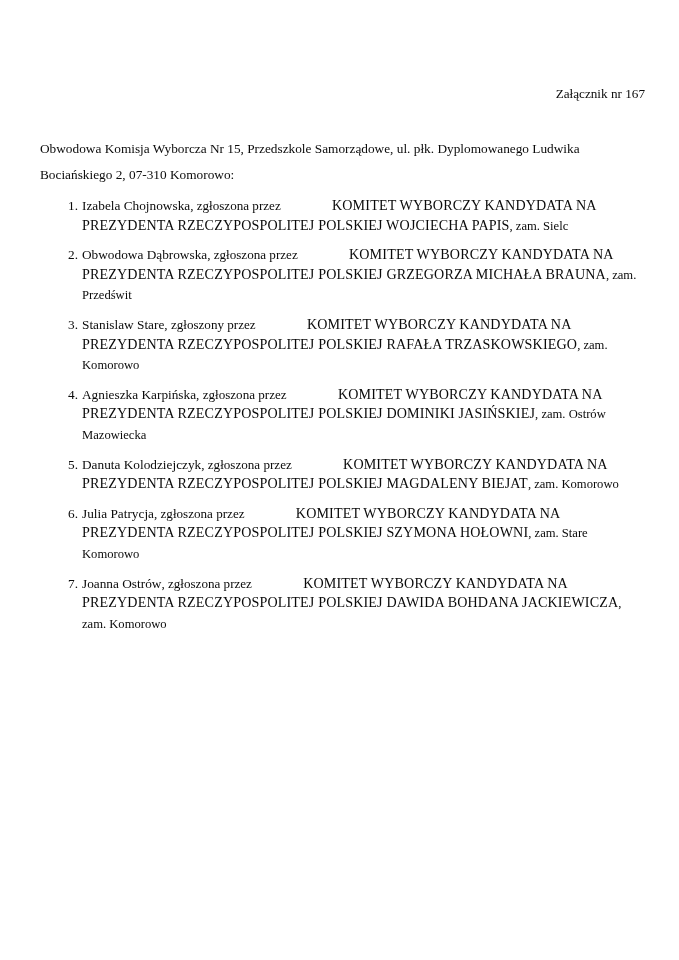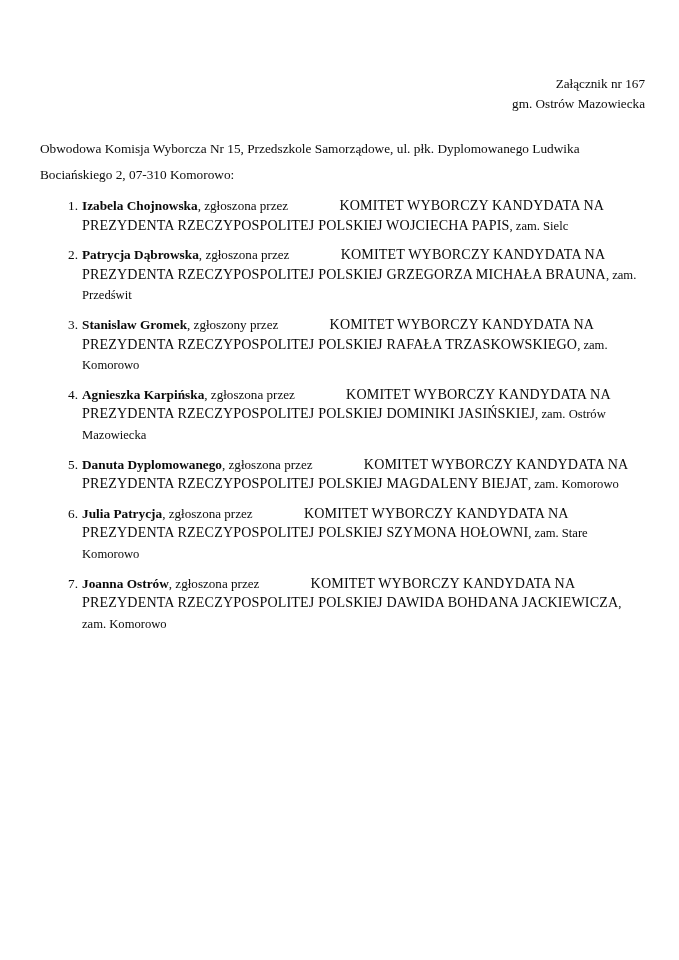--- a/index.html
+++ b/index.html
@@ -16,21 +16,21 @@
     margin: 0 auto;
     overflow: hidden;
     font-family: "Liberation Serif", "DejaVu Serif", serif;
     color: #0a0a0a;
     -webkit-font-smoothing: antialiased;
   }
 
   
   .header-block {
     position: absolute;
-    top: 74px;
+    top: 84px;
     right: 34px;
     text-align: right;
     line-height: 20px;
     font-size: 13.2px;
   }
   .header-line {
     display: block;
     white-space: nowrap;
   }
 
@@ -68,21 +68,21 @@
   .item-number {
     position: absolute;
     left: 18px;
     top: 0;
     width: 20px;
     text-align: right;
     font-size: 13.3px;
   }
 
   .cand-name {
-    font-weight: bold;
+    font-weight: normal;
     text-align: right;
   }
 
   
   .cand-verb {
     font-size: 13.1px;
     text-align: center;
   }
 
   
@@ -98,50 +98,49 @@
     text-align: right;
   }
 </style>
 </head>
 <body>
 
 <div class="page">
 
   <div class="header-block">
     <span class="header-line">Załącznik nr 167</span>
-    <span class="header-line">gm. Ostrów Mazowiecka</span>
   </div>
 
   <p class="intro">Obwodowa Komisja Wyborcza Nr 15, Przedszkole Samorządowe, ul. płk. Dyplomowanego Ludwika Bociańskiego 2, 07-310 Komorowo:</p>
 
   <ol class="list">
 
     <li class="list-item">
       <span class="item-number">1.</span>
       <span class="cand-name">Izabela Chojnowska</span><span class="cand-verb">, zgłoszona przez </span><span class="cand-committee">KOMITET WYBORCZY KANDYDATA NA PREZYDENTA RZECZYPOSPOLITEJ POLSKIEJ WOJCIECHA PAPIS</span><span class="cand-residence">, zam. Sielc</span>
     </li>
 
     <li class="list-item">
       <span class="item-number">2.</span>
-      <span class="cand-name">Patrycja Dąbrowska</span><span class="cand-verb">, zgłoszona przez </span><span class="cand-committee">KOMITET WYBORCZY KANDYDATA NA PREZYDENTA RZECZYPOSPOLITEJ POLSKIEJ GRZEGORZA MICHAŁA BRAUNA</span><span class="cand-residence">, zam. Przedświt</span>
+      <span class="cand-name">Obwodowa Dąbrowska</span><span class="cand-verb">, zgłoszona przez </span><span class="cand-committee">KOMITET WYBORCZY KANDYDATA NA PREZYDENTA RZECZYPOSPOLITEJ POLSKIEJ GRZEGORZA MICHAŁA BRAUNA</span><span class="cand-residence">, zam. Przedświt</span>
     </li>
 
     <li class="list-item">
       <span class="item-number">3.</span>
-      <span class="cand-name">Stanislaw Gromek</span><span class="cand-verb">, zgłoszony przez </span><span class="cand-committee">KOMITET WYBORCZY KANDYDATA NA PREZYDENTA RZECZYPOSPOLITEJ POLSKIEJ RAFAŁA TRZASKOWSKIEGO</span><span class="cand-residence">, zam. Komorowo</span>
+      <span class="cand-name">Stanislaw Stare</span><span class="cand-verb">, zgłoszony przez </span><span class="cand-committee">KOMITET WYBORCZY KANDYDATA NA PREZYDENTA RZECZYPOSPOLITEJ POLSKIEJ RAFAŁA TRZASKOWSKIEGO</span><span class="cand-residence">, zam. Komorowo</span>
     </li>
 
     <li class="list-item">
       <span class="item-number">4.</span>
       <span class="cand-name">Agnieszka Karpińska</span><span class="cand-verb">, zgłoszona przez </span><span class="cand-committee">KOMITET WYBORCZY KANDYDATA NA PREZYDENTA RZECZYPOSPOLITEJ POLSKIEJ DOMINIKI JASIŃSKIEJ</span><span class="cand-residence">, zam. Ostrów Mazowiecka</span>
     </li>
 
     <li class="list-item">
       <span class="item-number">5.</span>
-      <span class="cand-name">Danuta Dyplomowanego</span><span class="cand-verb">, zgłoszona przez </span><span class="cand-committee">KOMITET WYBORCZY KANDYDATA NA PREZYDENTA RZECZYPOSPOLITEJ POLSKIEJ MAGDALENY BIEJAT</span><span class="cand-residence">, zam. Komorowo</span>
+      <span class="cand-name">Danuta Kolodziejczyk</span><span class="cand-verb">, zgłoszona przez </span><span class="cand-committee">KOMITET WYBORCZY KANDYDATA NA PREZYDENTA RZECZYPOSPOLITEJ POLSKIEJ MAGDALENY BIEJAT</span><span class="cand-residence">, zam. Komorowo</span>
     </li>
 
     <li class="list-item">
       <span class="item-number">6.</span>
       <span class="cand-name">Julia Patrycja</span><span class="cand-verb">, zgłoszona przez </span><span class="cand-committee">KOMITET WYBORCZY KANDYDATA NA PREZYDENTA RZECZYPOSPOLITEJ POLSKIEJ SZYMONA HOŁOWNI</span><span class="cand-residence">, zam. Stare Komorowo</span>
     </li>
 
     <li class="list-item">
       <span class="item-number">7.</span>
       <span class="cand-name">Joanna Ostrów</span><span class="cand-verb">, zgłoszona przez </span><span class="cand-committee">KOMITET WYBORCZY KANDYDATA NA PREZYDENTA RZECZYPOSPOLITEJ POLSKIEJ DAWIDA BOHDANA JACKIEWICZA</span><span class="cand-residence">, zam. Komorowo</span>

